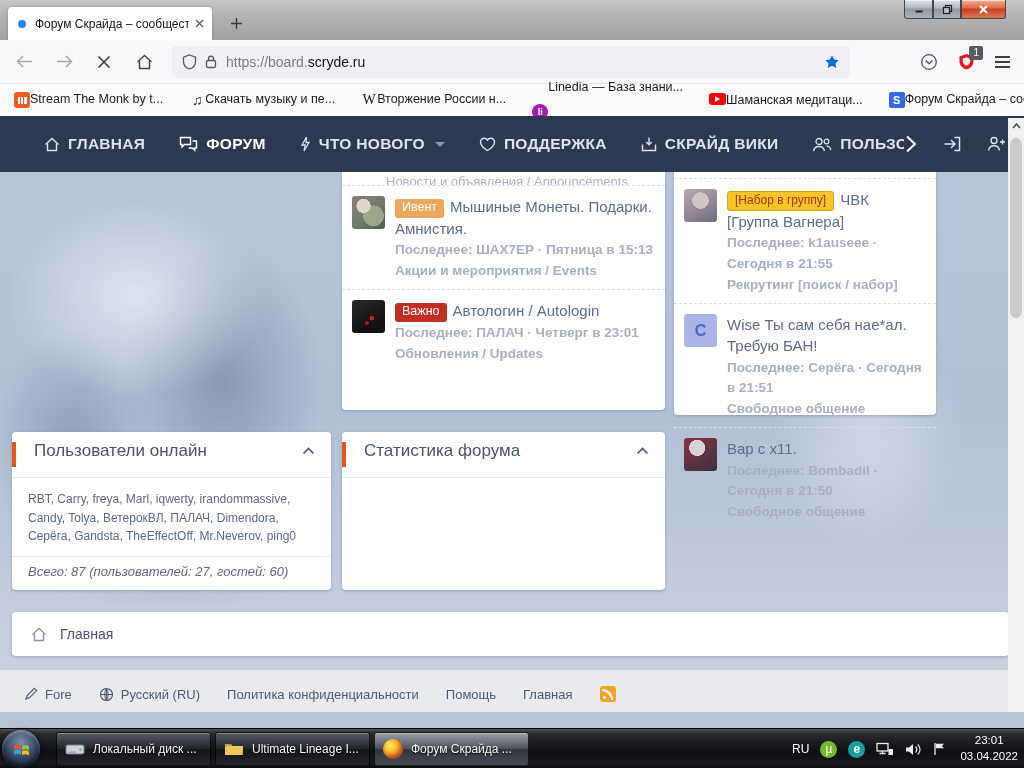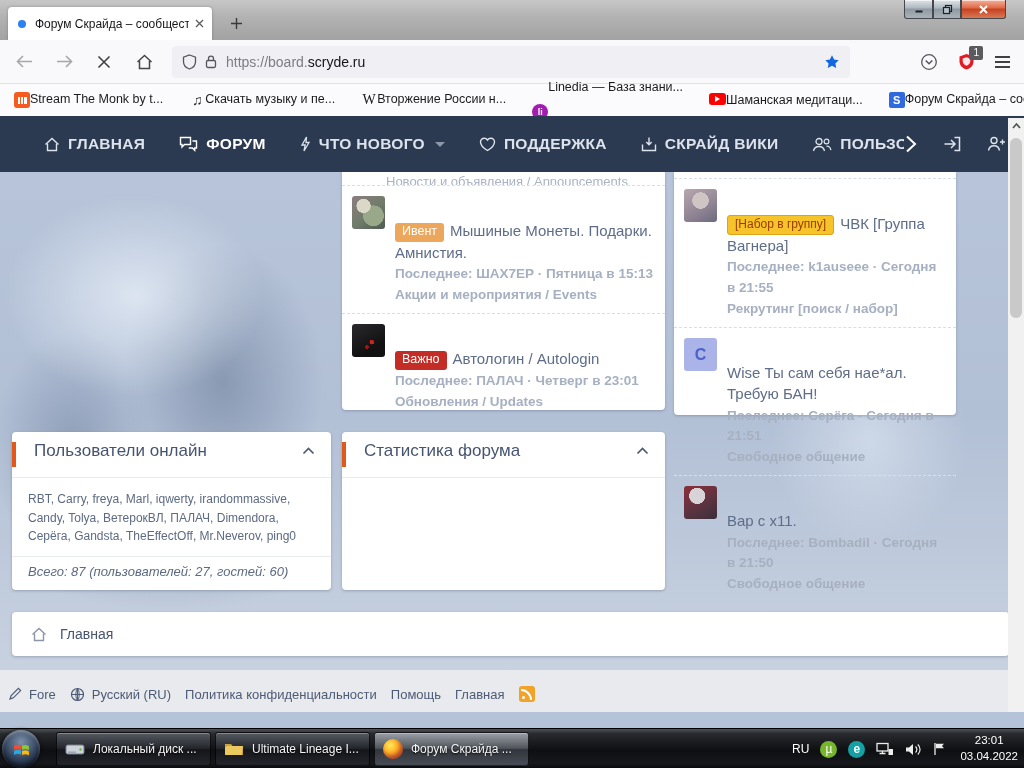--- a/index.html
+++ b/index.html
@@ -81,40 +81,40 @@
       radial-gradient(closest-side at 42% 30%, rgba(233,240,249,.75), rgba(233,240,249,0) 70%),
       radial-gradient(closest-side at 28% 62%, rgba(96,115,145,.45), rgba(96,115,145,0) 65%),
       radial-gradient(closest-side at 62% 48%, rgba(70,90,120,.38), rgba(70,90,120,0) 60%),
       radial-gradient(closest-side at 50% 85%, rgba(150,168,192,.5), rgba(150,168,192,0) 70%); }
   #page .artwork2 { position:absolute; right:20px; top:120px; width:300px; height:330px;
     background:radial-gradient(closest-side at 55% 45%, rgba(226,234,245,.55), rgba(226,234,245,0) 72%); }
 
   .panel { position:absolute; background:#fff; border-radius:0 0 4px 4px;
     box-shadow:0 1px 3px rgba(40,55,80,.28); }
   #feed-left { left:342px; top:0; width:323px; height:238px; }
-  #feed-right { left:674px; top:0; width:282px; height:243px; border-radius:0 0 4px 4px; }
+  #feed-right { left:674px; top:0; width:262px; height:243px; border-radius:0 0 4px 4px; }
   .panel-caption { height:13px; overflow:hidden; position:relative; }
   .panel-caption span { position:absolute; left:44px; bottom:-4px; font-size:13px; color:#a9b3c3; white-space:nowrap; }
 
   .post { display:flex; gap:10px; padding:10px 12px 8px 10px; border-top:1px dashed #d8dfe9; }
   .post:first-child { border-top:none; }
   .avatar { width:33px; height:33px; border-radius:3px; flex-shrink:0; }
   .av-parrot { background:radial-gradient(circle at 35% 30%, #dcd8c8 0 22%, transparent 23%),
     radial-gradient(circle at 65% 60%, #9aa88a 0 35%, transparent 36%),
     linear-gradient(140deg,#8d7d7f 0%,#6f7b6a 55%,#4d5a52 100%); }
   .av-dark { background:radial-gradient(circle at 60% 55%, #c22 0 8%, transparent 9%),
     radial-gradient(circle at 45% 70%, #a11 0 6%, transparent 7%),
     linear-gradient(150deg,#2a2a2e 0%,#111 70%); }
   .av-koala { background:radial-gradient(circle at 50% 35%, #cfc6c4 0 30%, transparent 31%),
     linear-gradient(150deg,#b9a7ae 0%,#8f8494 60%,#6d6a7e 100%); }
   .av-letter { background:#aab4e8; color:#4d61c9; display:flex; align-items:center; justify-content:center;
     font-size:16px; font-weight:bold; }
   .av-anime { background:radial-gradient(circle at 40% 30%, #d8d3d6 0 26%, transparent 27%),
     linear-gradient(150deg,#8c3038 0%,#5d3340 55%,#3a2f3c 100%); }
-  .post-body { flex:1; min-width:0;margin-top:24px; }
+  .post-body { flex:1; min-width:0; }
   .post-title-line { font-size:15px; color:#5e6d88; line-height:1.42; }
   .badge { display:inline-block; font-size:12.5px; line-height:1.25; padding:1px 7px 2px; border-radius:3px;
     margin-right:6px; vertical-align:1px; white-space:nowrap; }
   .badge-event { background:#eda75c; color:#fff; }
   .badge-important { background:#c32d26; color:#fff; }
   .badge-recruit { background:#f6c32a; color:#9a3c00; border:1px solid #d9a417; font-size:12px; }
   .post-meta, .post-section { font-size:13.5px; color:#a6b0c1; line-height:1.5; margin-top:1px;font-weight:bold; }
 
   #online-panel { left:12px; top:260px; width:319px; height:158px; border-radius:4px; }
   #stats-panel { left:342px; top:260px; width:323px; height:158px; border-radius:4px; }
@@ -128,21 +128,21 @@
   .stat-row { display:flex; justify-content:space-between; align-items:baseline; padding:2.5px 0; }
   .stat-label { font-size:14px; color:#a9b4c6; }
   .stat-value { font-size:14.5px; color:#3f4e6b; }
 
   #breadcrumb { left:12px; top:440px; width:997px; height:44px; border-radius:4px; display:flex;
     align-items:center; gap:13px; padding-left:19px; position:absolute; background:#fff;
     box-shadow:0 1px 3px rgba(40,55,80,.28); }
   .breadcrumb-label { font-size:14px; color:#46546f; }
 
   .footer-strip { position:absolute; left:0; top:498px; width:1024px; height:42px; background:#e9eaed; }
-  .footer-links { position:absolute; left:8px; top:16px; display:flex; align-items:center; gap:14px;text-align:center; }
+  .footer-links { position:absolute; left:24px; top:16px; display:flex; align-items:center; gap:27px;text-align:center; }
   .footer-link { display:flex; align-items:center; gap:7px; font-size:13px; color:#4c5b76; white-space:nowrap; }
   .rss-icon { width:16px; height:16px; background:#f0a229; border-radius:3px; position:relative; }
   .rss-icon::before { content:""; position:absolute; left:3px; bottom:3px; width:3px; height:3px;
     border-radius:50%; background:#fff; }
   .rss-icon::after { content:""; position:absolute; left:2px; bottom:2px; width:9px; height:9px;
     border:2px solid #fff; border-left:none; border-bottom:none; border-radius:0 11px 0 0; }
 
   
   #scrollbar { position:absolute; right:0; top:118px; width:16px; height:594px; background:#f1f1f1; z-index:30; }
   .sb-arrow { width:16px; height:16px; display:flex; align-items:center; justify-content:center; }

